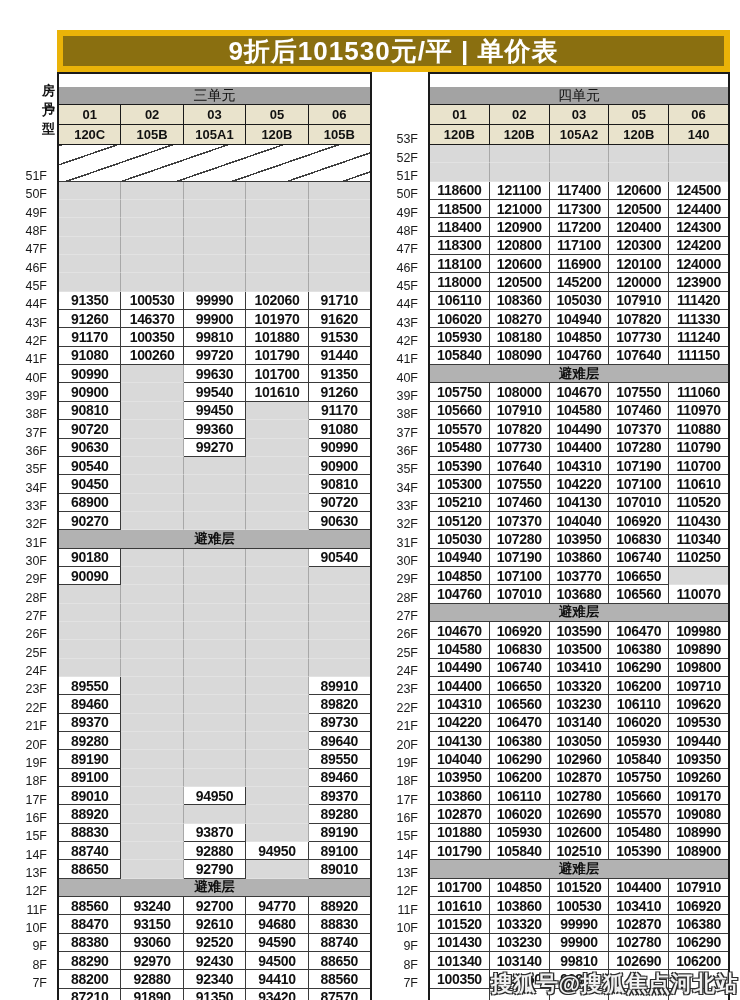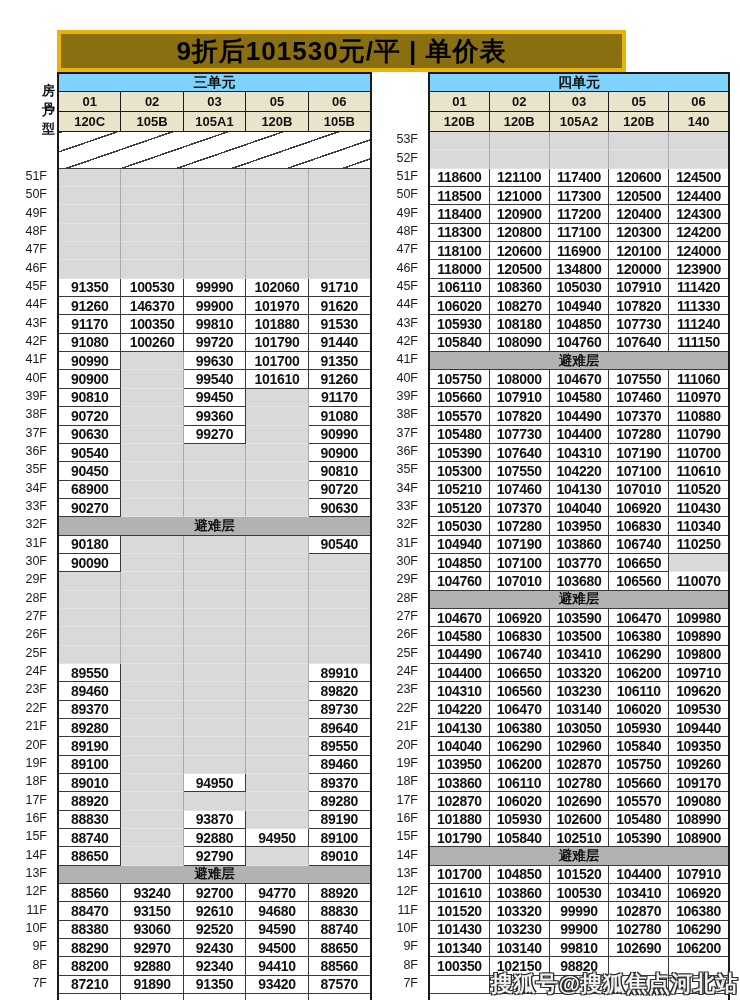--- a/index.html
+++ b/index.html
@@ -2,23 +2,23 @@
 <html><head>
 <meta charset="utf-8">
 <style>
   html,body { margin:0; padding:0; }
   :root { --row:18.35px; }
   .page {
     position:relative; width:740px; height:1000px; background:#ffffff;
     overflow:hidden; font-family:"Liberation Sans", sans-serif; color:#111;
   }
   .title-bar {
-    position:absolute; left:57px; top:30px; width:569px; height:42px;
-    background:#8a6f10; border:4px solid #eab308; box-sizing:border-box;
-    color:#000000; font-size:26px; font-weight:700; letter-spacing:1px;
+    position:absolute; left:57px; top:30px; width:673px; height:42px;
+    background:#8a6f10; border:6px solid #eab308; box-sizing:border-box;
+    color:#ffffff; font-size:26px; font-weight:700; letter-spacing:1px;
     display:flex; align-items:center; justify-content:center;
   }
   .layout { position:absolute; left:0; top:72px; display:flex; }
   .labels-col { display:flex; flex-direction:column; }
   .labels-left { width:57px; }
   .labels-mid  { width:56px; }
   .hdr-spacer-unit { height:18px; }
   .hdr-spacer-full { height:58px; }
   .axis-label {
     height:20px; display:flex; align-items:center; justify-content:center;
@@ -28,23 +28,23 @@
     height:var(--row); display:flex; align-items:center; justify-content:flex-end;
     padding-right:10px; font-size:12.5px; color:#1a1a1a; box-sizing:border-box;
   }
   .labels-mid .floor-label { }
   .floor-label.double { height:calc(var(--row)*2); }
 
   .table-wrap { border:2px solid #1a1a1a; box-sizing:border-box; background:#fff; }
   .table-left  { width:315px; }
   .table-right { width:302px; }
   .unit-band {
-    height:18px; background:#7dd3fc; border-bottom:1px solid #1a1a1a;
+    height:18px; background:#a3a3a3; border-bottom:1px solid #1a1a1a;
     display:flex; align-items:center; justify-content:center;
-    font-weight:700; font-size:14px; box-sizing:border-box;
+    font-weight:400; font-size:14px; box-sizing:border-box;margin-top:13px;
   }
   .hdr-cells { display:flex; height:20px; background:#e9e3cc; border-bottom:1px solid #1a1a1a; box-sizing:border-box; }
   .hdr-cell {
     flex:1; display:flex; align-items:center; justify-content:center;
     font-weight:700; font-size:13px; border-right:1px solid #1a1a1a; box-sizing:border-box;
   }
   .hdr-cell:last-child { border-right:none; }
 
   .trow { display:flex; height:var(--row); box-sizing:border-box; }
   .tcell {
@@ -583,21 +583,21 @@
           <div class="trow">
             <div class="tcell">118100</div>
             <div class="tcell">120600</div>
             <div class="tcell">116900</div>
             <div class="tcell">120100</div>
             <div class="tcell">124000</div>
           </div>
           <div class="trow">
             <div class="tcell">118000</div>
             <div class="tcell">120500</div>
-            <div class="tcell">134800</div>
+            <div class="tcell">145200</div>
             <div class="tcell">120000</div>
             <div class="tcell">123900</div>
           </div>
           <div class="trow">
             <div class="tcell">106110</div>
             <div class="tcell">108360</div>
             <div class="tcell">105030</div>
             <div class="tcell">107910</div>
             <div class="tcell">111420</div>
           </div>

